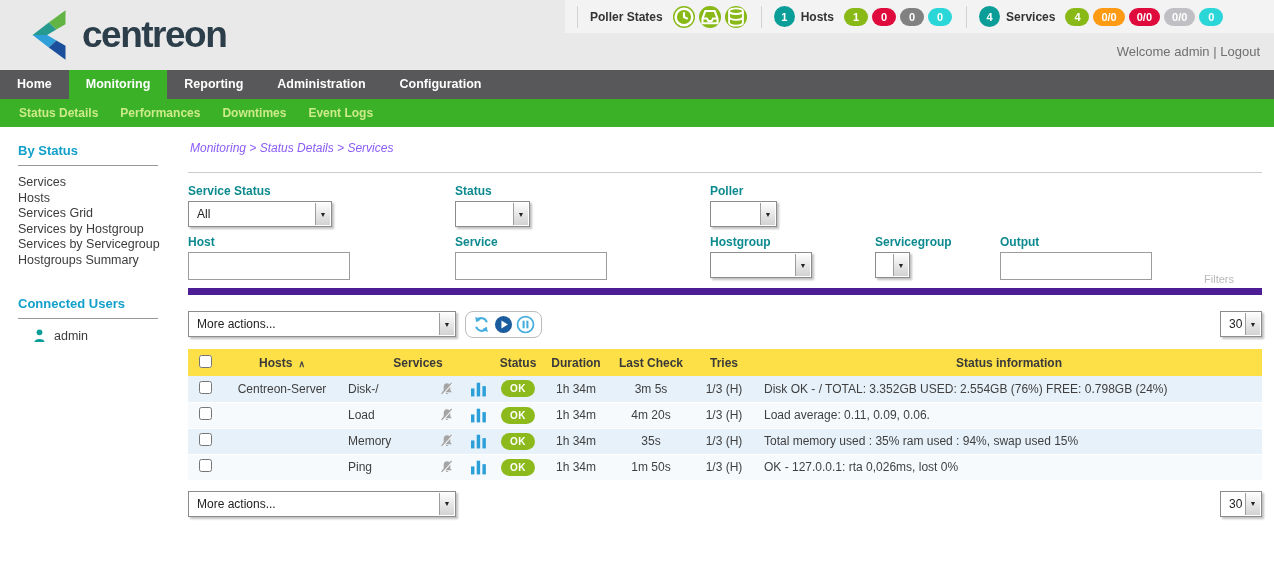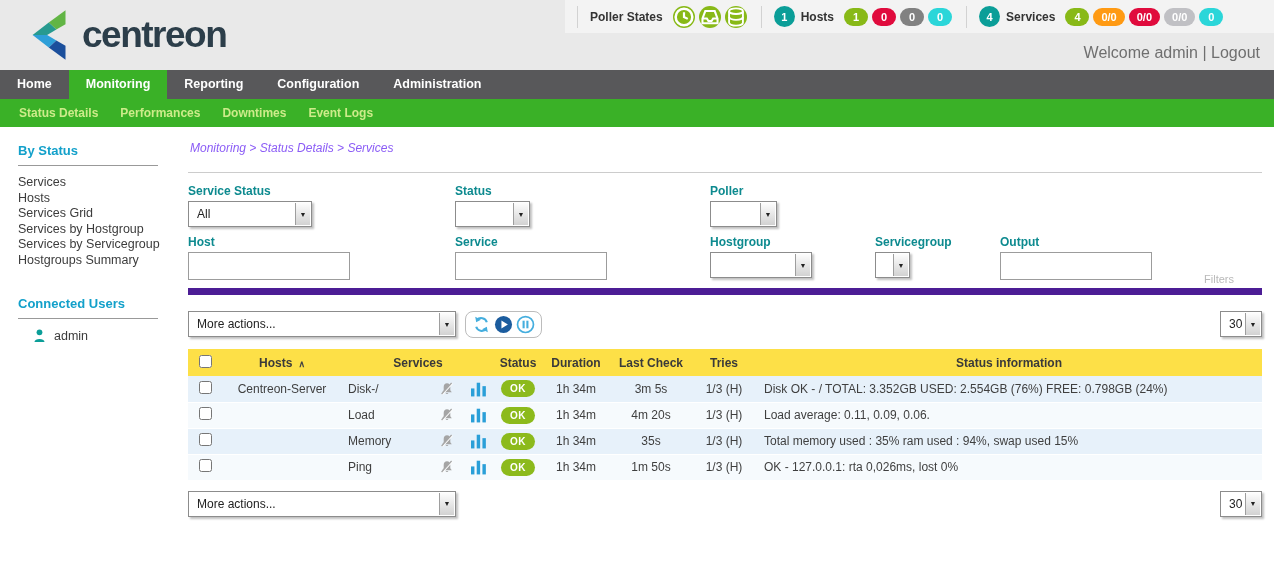--- a/index.html
+++ b/index.html
@@ -21,21 +21,21 @@
   .pill { min-width:24px; padding:3px 8px; border-radius:11px; color:#fff; font-size:11px;
           font-weight:bold; text-align:center; margin:0 2px; display:inline-block; cursor:pointer; }
   .pill.green { background:#88b917; } .pill.red { background:#e00b3d; }
   .pill.gray { background:#818181; } .pill.cyan { background:#2bd6d9; }
   .pill.orange { background:#ff9a13; } .pill.lgray { background:#c0c0c4; }
   .grp { display:flex; align-items:center; }
   .grp-label { font-size:12px; font-weight:bold; color:#333; margin-right:8px; }
   .logo { position:absolute; left:18px; top:8px; display:flex; align-items:center; }
   .logo svg { width:54px; height:54px; }
   .logo-text { font-size:37px; font-weight:bold; color:#2c3e4a; letter-spacing:-1.5px; margin-left:10px; }
-  .welcome { position:absolute; right:14px; top:44px; font-size:16px; color:#6f6f6f; }
+  .welcome { position:absolute; right:14px; top:44px; font-size:13px; color:#6f6f6f; }
   .welcome .lnk { cursor:pointer; }
 
   
   .nav { height:29px; background:#58585a; display:flex; align-items:stretch; }
   .nav-item { padding:0 17px; line-height:29px; color:#fff; font-weight:bold;
               font-size:12.5px; cursor:pointer; }
   .nav-item.active { background:#3ab127; }
   .nav-right { margin-left:auto; display:flex; align-items:center; padding-right:12px; }
   .nav-datetime { color:#c9c9c9; font-size:12.5px; font-weight:bold; margin-right:12px; }
   .subnav { height:28px; background:#3ab127; display:flex; align-items:center; padding-left:8px; }
@@ -161,22 +161,22 @@
     <span>Welcome admin</span>
     <span>|</span>
     <span class="lnk">Logout</span>
   </div>
 </div>
 
 <div class="nav">
   <span class="nav-item">Home</span>
   <span class="nav-item active">Monitoring</span>
   <span class="nav-item">Reporting</span>
+  <span class="nav-item">Administration</span>
   <span class="nav-item">Configuration</span>
-  <span class="nav-item">Administration</span>
 </div>
 <div class="subnav">
   <span class="subnav-item">Status Details</span>
   <span class="subnav-item">Performances</span>
   <span class="subnav-item">Downtimes</span>
   <span class="subnav-item">Event Logs</span>
 </div>
 
 <div class="layout">
 
@@ -200,21 +200,21 @@
       <span class="user-name">admin</span>
     </div>
   </div>
 
   <div class="main">
     <div class="breadcrumb">Monitoring &gt; Status Details &gt; Services</div>
     <hr class="main-hr">
 
     <div class="filter-area">
       <span class="flabel" style="left:0; top:11px">Service Status</span>
-      <div class="sel" style="left:0; top:28px; width:124px">
+      <div class="sel" style="left:0; top:28px; width:144px">
         <span>All</span>
         <span class="sel-btn">▼</span>
       </div>
 
       <span class="flabel" style="left:267px; top:11px">Status</span>
       <div class="sel" style="left:267px; top:28px; width:75px">
         <span></span>
         <span class="sel-btn">▼</span>
       </div>
 

